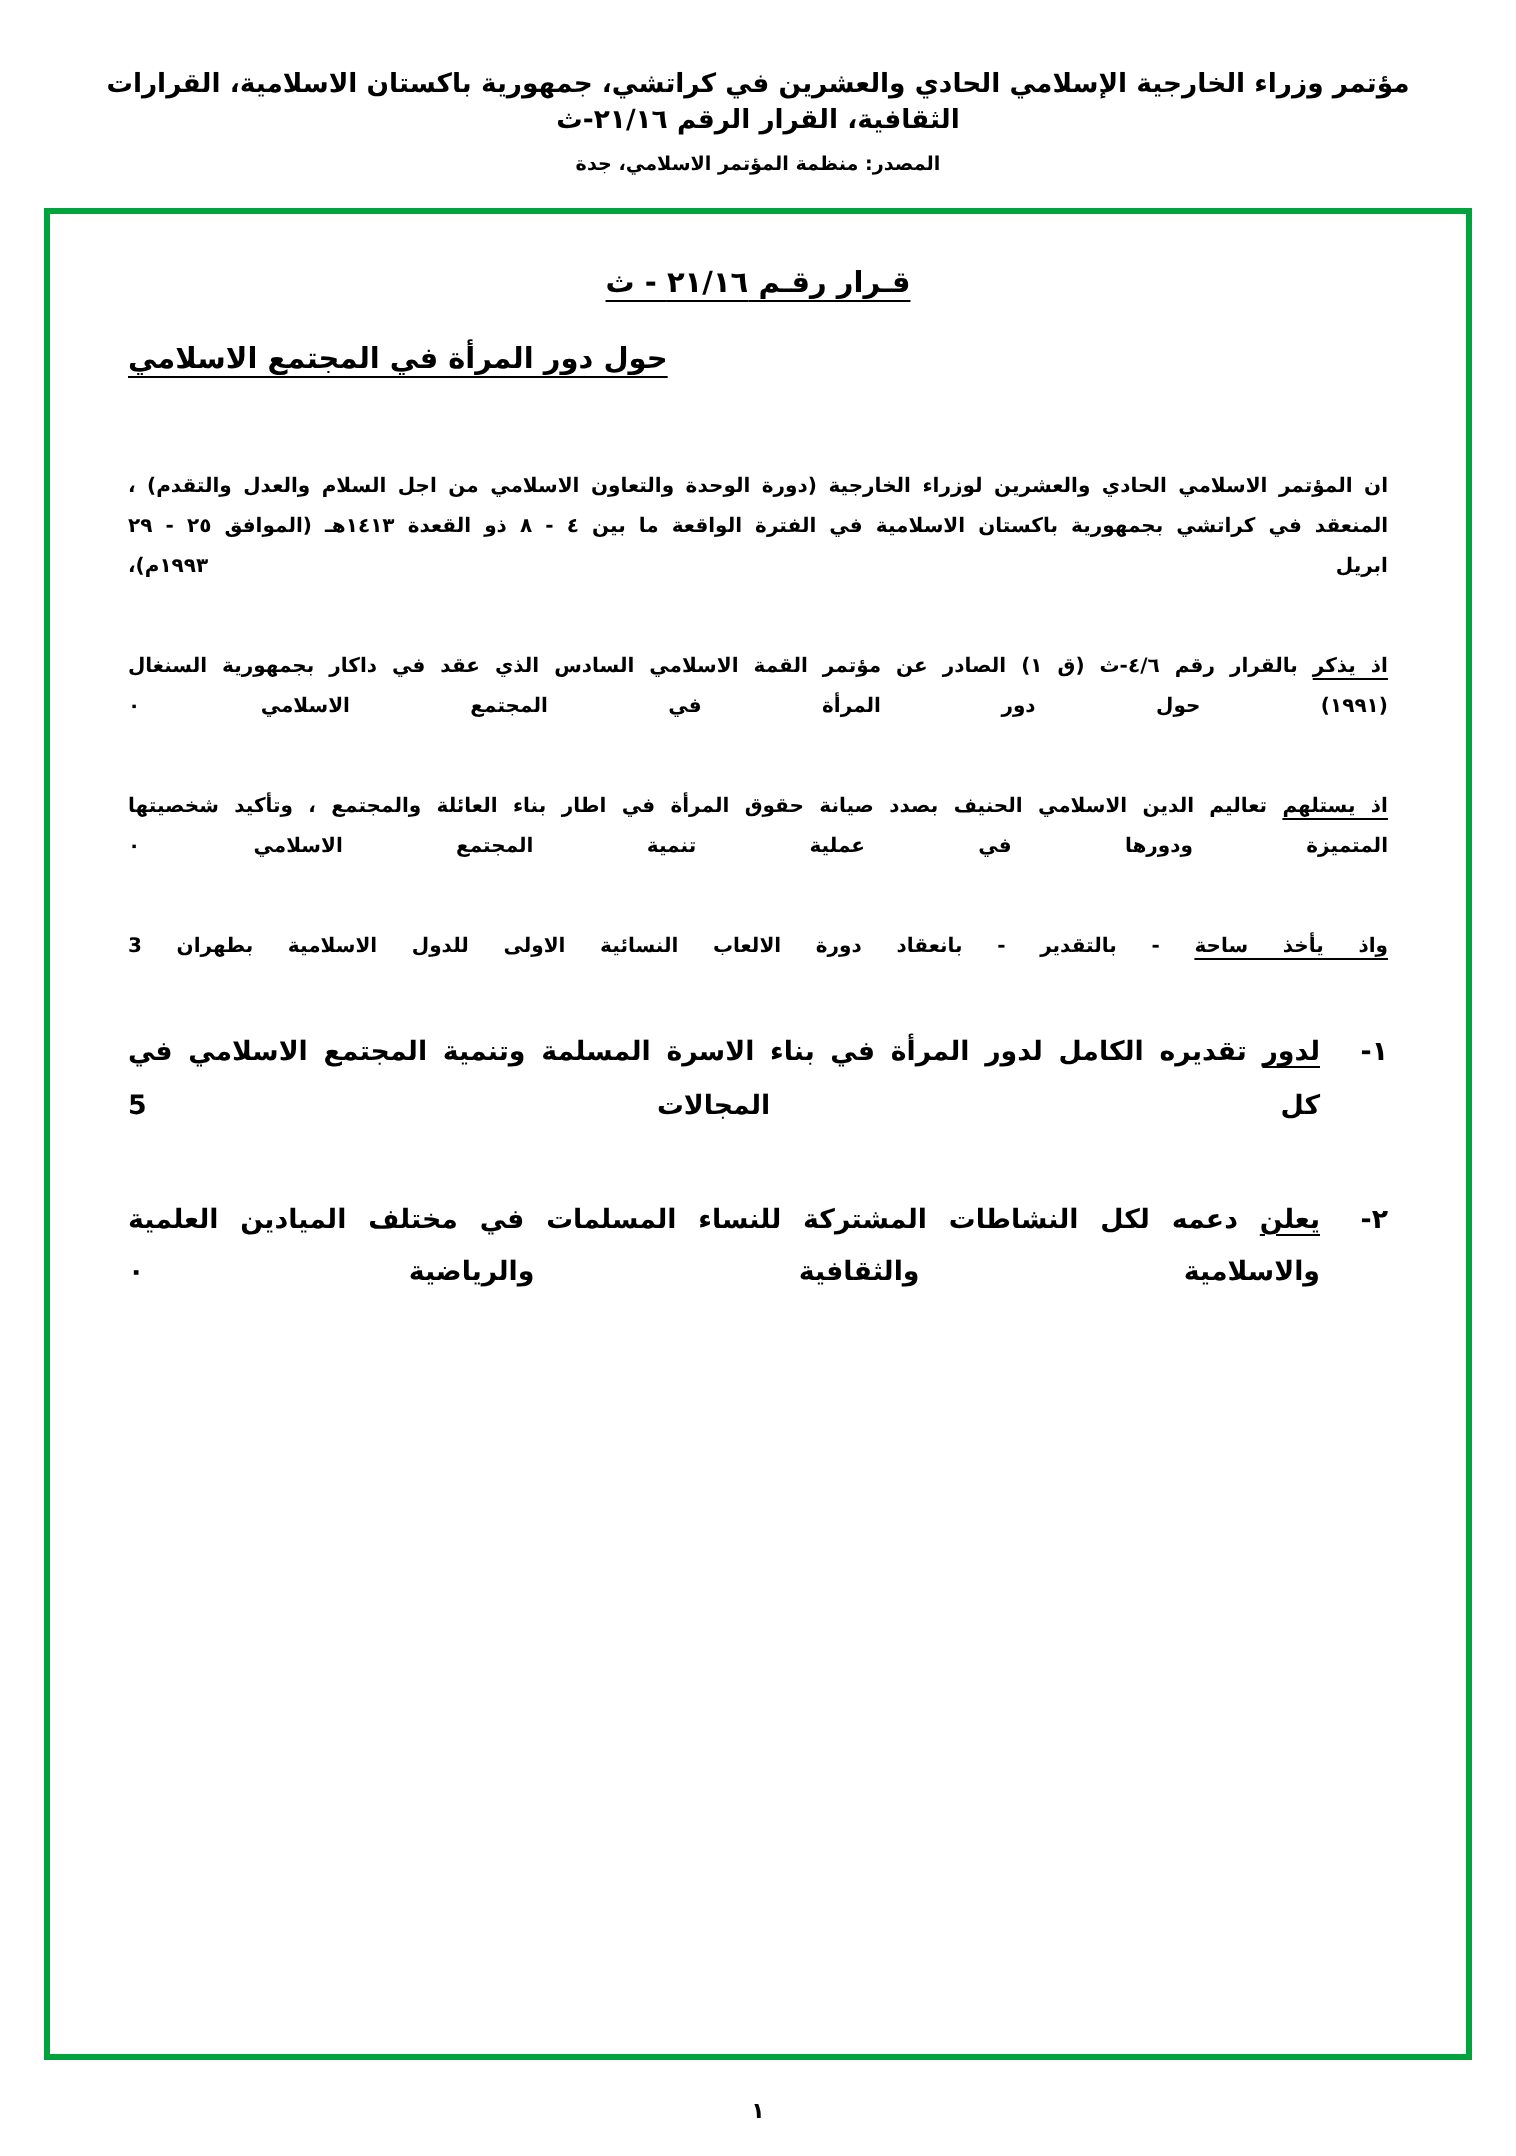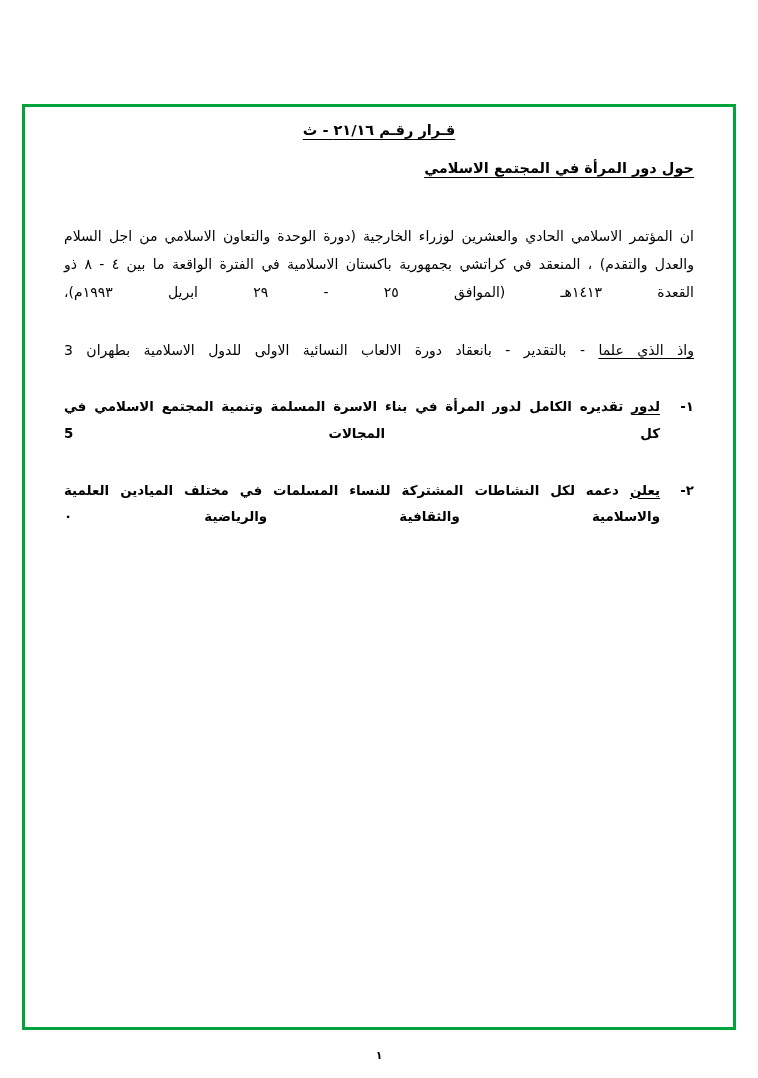--- a/index.html
+++ b/index.html
@@ -57,35 +57,35 @@
     padding: 0 28px;
     direction: rtl;
   }
   .doc-num {
     text-align: center;
     font-size: 14.5px;
     font-weight: bold;
     letter-spacing: 2.5px;
     text-decoration: underline;
     text-underline-offset: 4px;
-    margin-top: 4px;
+    margin-top: 16px;
   }
   .doc-subject {
-    text-align: right;
+    text-align: left;
     font-size: 14.5px;
     font-weight: bold;
     letter-spacing: 2.5px;
     text-decoration: underline;
     text-underline-offset: 4px;
     margin-top: 22px;
   }
   .para {
     margin-top: 30px;
-    font-size: 14px;
-    font-weight: normal;
+    font-size: 10px;
+    font-weight: bold;
     line-height: 2.0;
     text-align: justify;
     text-align-last: justify;
     letter-spacing: 1.4px;
     word-spacing: 2px;
   }
   .para.first {
     margin-top: 46px;
   }
   .para .lead {
@@ -130,37 +130,47 @@
     text-align: center;
     font-size: 11px;
     font-weight: bold;
   }
 </style>
 </head>
 <body>
 
 <div class="page">
 
+  <div class="header">
+    <div class="header-title">مؤتمر وزراء الخارجية الإسلامي الحادي والعشرين في كراتشي، جمهورية باكستان الاسلامية، القرارات الثقافية، القرار الرقم ٢١/١٦-ث</div>
+    <div class="header-source">المصدر: منظمة المؤتمر الاسلامي، جدة</div>
+  </div>
 
   <div class="frame" style="border-color: rgb(0, 163, 60);"></div>
 
   <div class="content">
 
     <div class="doc-num">قـرار رقـم ٢١/١٦ - ث</div>
     <div class="doc-subject">حول دور المرأة في المجتمع الاسلامي</div>
 
     <div class="para first">
       <span class="lead"></span><span>ان المؤتمر الاسلامي الحادي والعشرين لوزراء الخارجية (دورة الوحدة والتعاون الاسلامي من اجل السلام والعدل والتقدم) ، المنعقد في كراتشي بجمهورية باكستان الاسلامية في الفترة الواقعة ما بين ٤ - ٨ ذو القعدة ١٤١٣هـ (الموافق ٢٥ - ٢٩ ابريل ١٩٩٣م)،</span>
     </div>
 
+    <div class="para">
+      <span class="lead">اذ يذكر</span><span> بالقرار رقم ٤/٦-ث (ق ١) الصادر عن مؤتمر القمة الاسلامي السادس الذي عقد في داكار بجمهورية السنغال (١٩٩١) حول دور المرأة في المجتمع الاسلامي ٠</span>
+    </div>
 
+    <div class="para">
+      <span class="lead">اذ يستلهم</span><span> تعاليم الدين الاسلامي الحنيف بصدد صيانة حقوق المرأة في اطار بناء العائلة والمجتمع ، وتأكيد شخصيتها المتميزة ودورها في عملية تنمية المجتمع الاسلامي ٠</span>
+    </div>
 
 
     <div class="para">
-      <span class="lead">واذ الذي علما</span><span> - بالتقدير - بانعقاد دورة الالعاب النسائية الاولى للدول الاسلامية بطهران 3</span>
+      <span class="lead">واذ يأخذ ساحة</span><span> - بالتقدير - بانعقاد دورة الالعاب النسائية الاولى للدول الاسلامية بطهران 3</span>
     </div>
 
     <div class="numbered">
       <div class="marker">١-</div>
       <div class="body">
         <span class="lead">لدور</span><span> تقديره الكامل لدور المرأة في بناء الاسرة المسلمة وتنمية المجتمع الاسلامي في كل المجالات 5</span>
       </div>
     </div>
 
     <div class="numbered">

